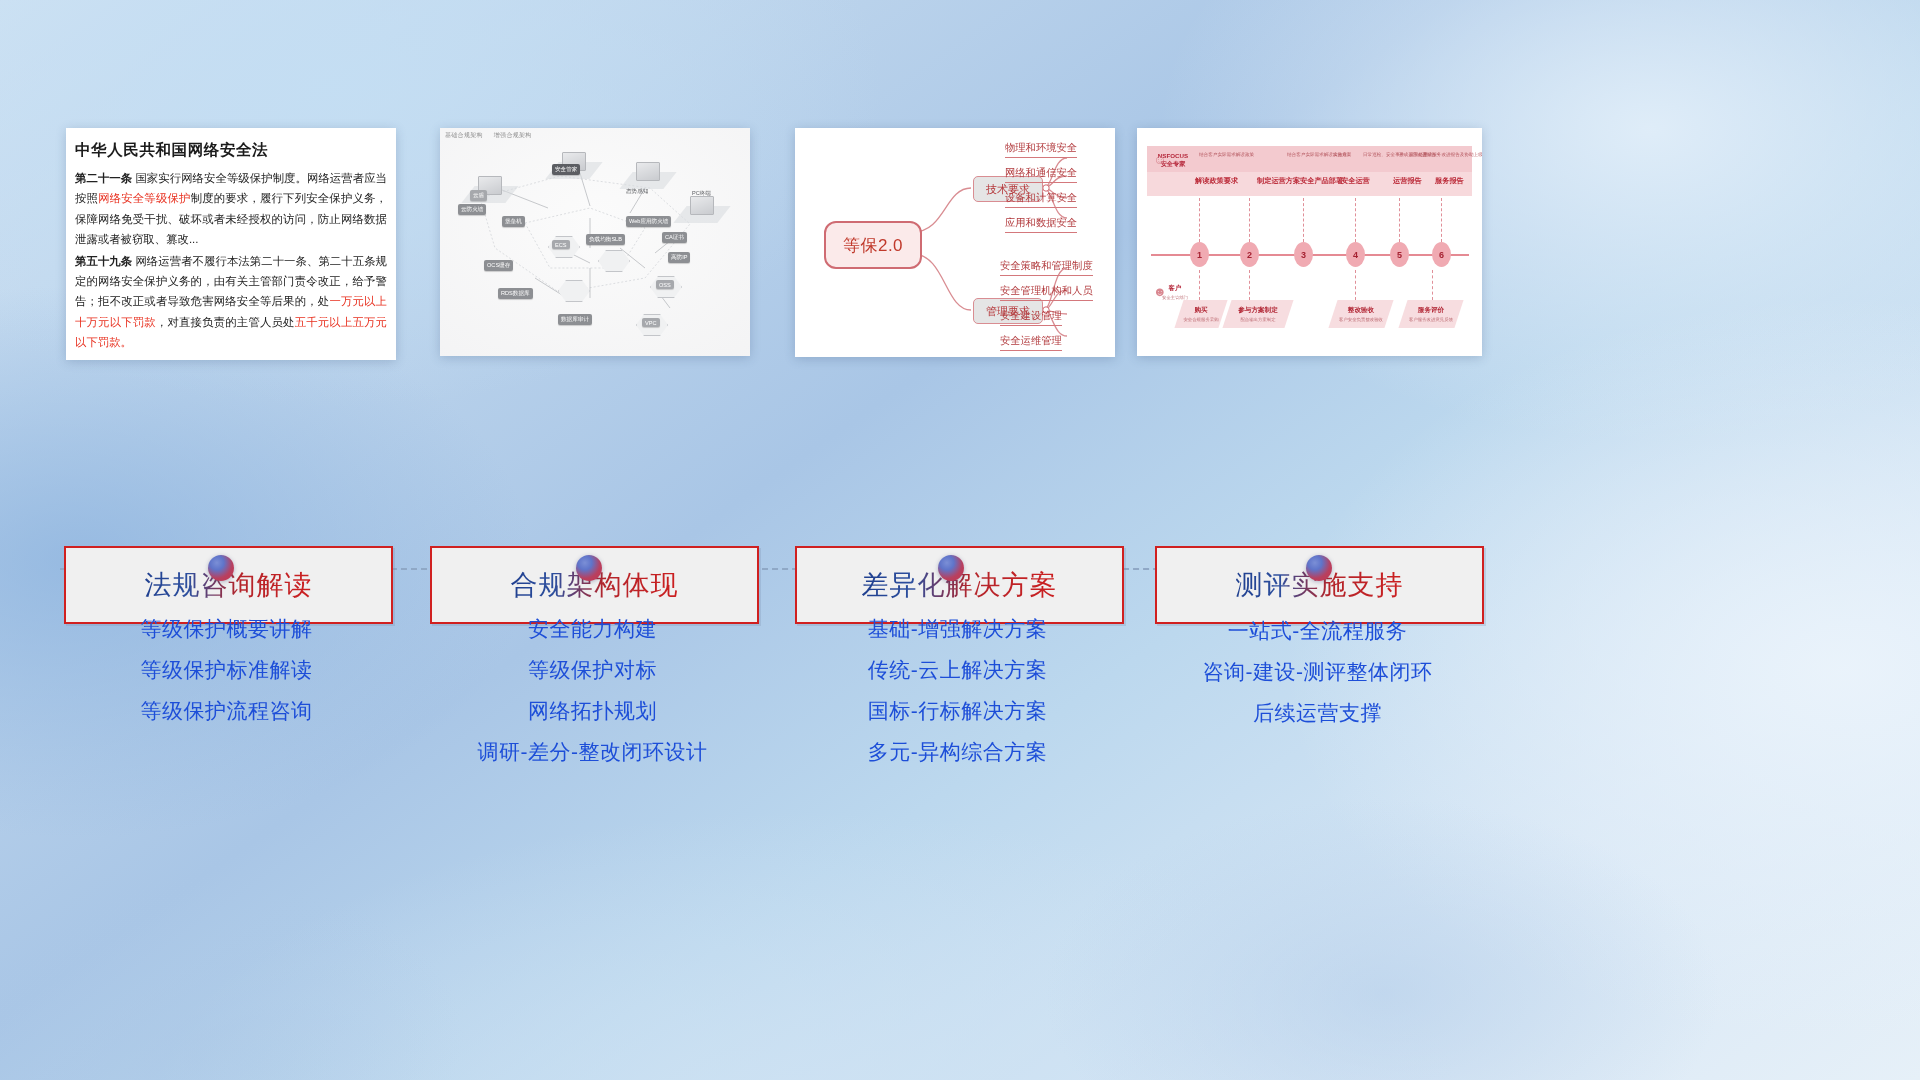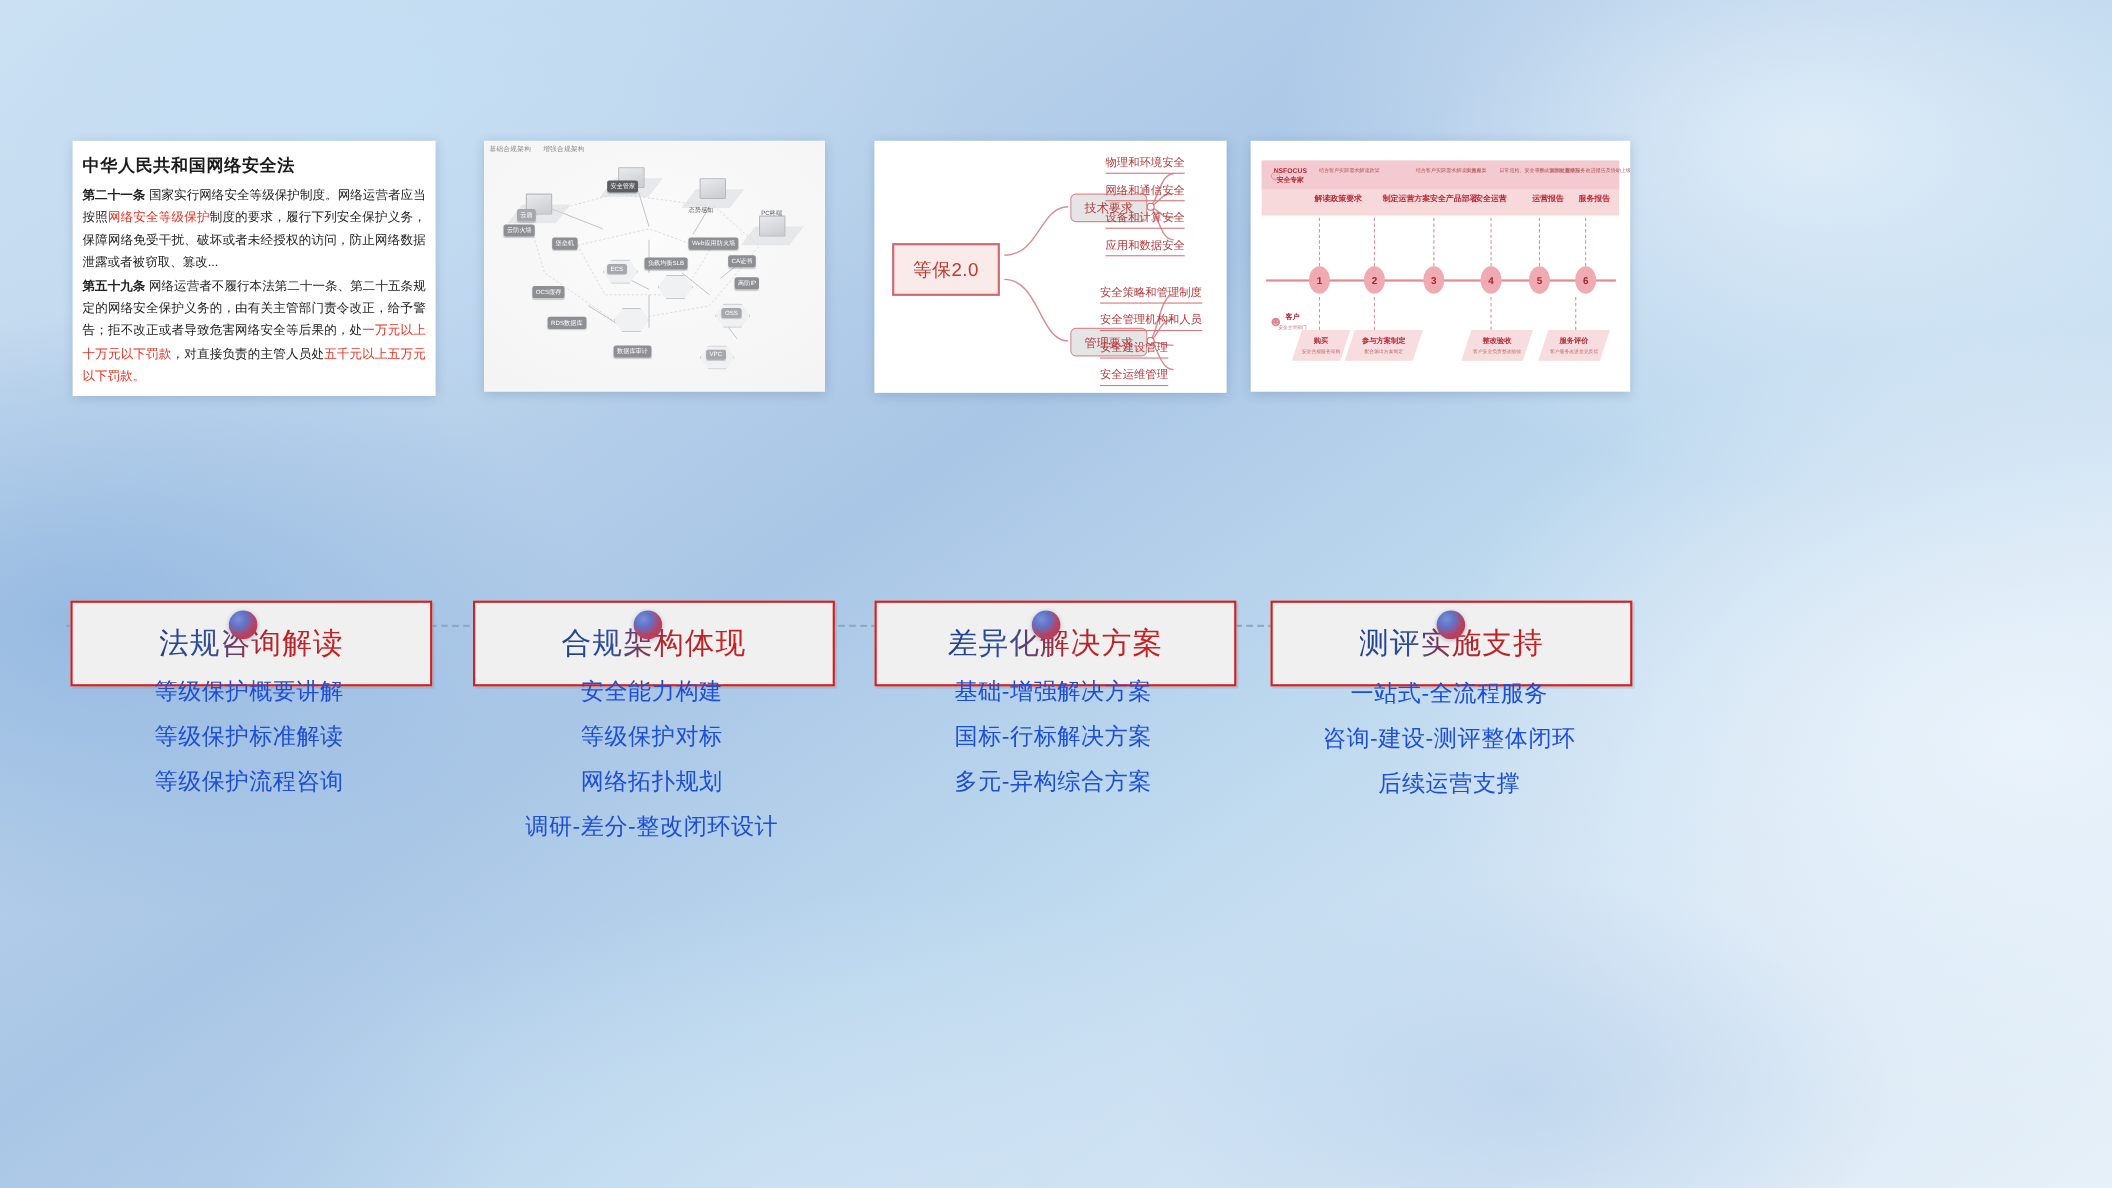--- a/index.html
+++ b/index.html
@@ -49,22 +49,22 @@
   .n.dk{background:#5c5e63;}
   .lbl{position:absolute;font-size:5.6px;color:#5b5d61;white-space:nowrap;}
   .box3d{position:absolute;width:22px;height:17px;background:linear-gradient(160deg,#e9eaec,#c9cbcf);border:1px solid #b6b8bc;border-radius:1px;}
   .plate{position:absolute;width:44px;height:17px;background:rgba(215,218,222,.55);transform:skewX(-38deg);}
   .hexo{position:absolute;width:30px;height:20px;background:#f0f1f2;border:1px solid #c3c5c9;
         clip-path:polygon(25% 0,75% 0,100% 50%,75% 100%,25% 100%,0 50%);}
 
   
   .mm{position:relative;width:100%;height:100%;background:#fff;}
   .mm svg{position:absolute;inset:0;}
-  .mm-root{position:absolute;left:16px;top:93px;width:94px;height:44px;border:2.4px solid #cf6b72;
-           background:#fbeaea;border-radius:0;display:flex;align-items:center;justify-content:center;
+  .mm-root{position:absolute;left:29px;top:93px;width:94px;height:44px;border:2.4px solid #cf6b72;
+           background:#fbeaea;border-radius:12px;display:flex;align-items:center;justify-content:center;
            color:#c0392b;font-size:17px;letter-spacing:.5px;}
   .mm-br{position:absolute;width:68px;height:24px;border:1.6px solid #d98d92;background:#e5e5e5;border-radius:5px;
          display:flex;align-items:center;justify-content:center;color:#b5383b;font-size:11px;}
   .mm-leaf{position:absolute;color:#b23b3e;font-size:10.3px;white-space:nowrap;padding-bottom:2px;border-bottom:1.6px solid #d4787c;}
 
   
   .rm{position:relative;width:100%;height:100%;background:#fff;}
   .rm-band{position:absolute;left:10px;top:18px;width:325px;height:50px;background:#f7d9dc;}
   .rm-band2{position:absolute;left:10px;top:18px;width:325px;height:26px;background:#f3cacf;}
   .rm-sub{position:absolute;font-size:4.6px;color:#b4565e;white-space:nowrap;}
@@ -352,20 +352,21 @@
 
   <div class="bcol b2c">
     <div class="li">安全能力构建</div>
     <div class="li">等级保护对标</div>
     <div class="li">网络拓扑规划</div>
     <div class="li">调研-差分-整改闭环设计</div>
   </div>
 
   <div class="bcol b3c">
     <div class="li">基础-增强解决方案</div>
+    <div class="li">传统-云上解决方案</div>
     <div class="li">国标-行标解决方案</div>
     <div class="li">多元-异构综合方案</div>
   </div>
 
   <div class="bcol b4c">
     <div class="li">一站式-全流程服务</div>
     <div class="li">咨询-建设-测评整体闭环</div>
     <div class="li">后续运营支撑</div>
   </div>
 </div>

